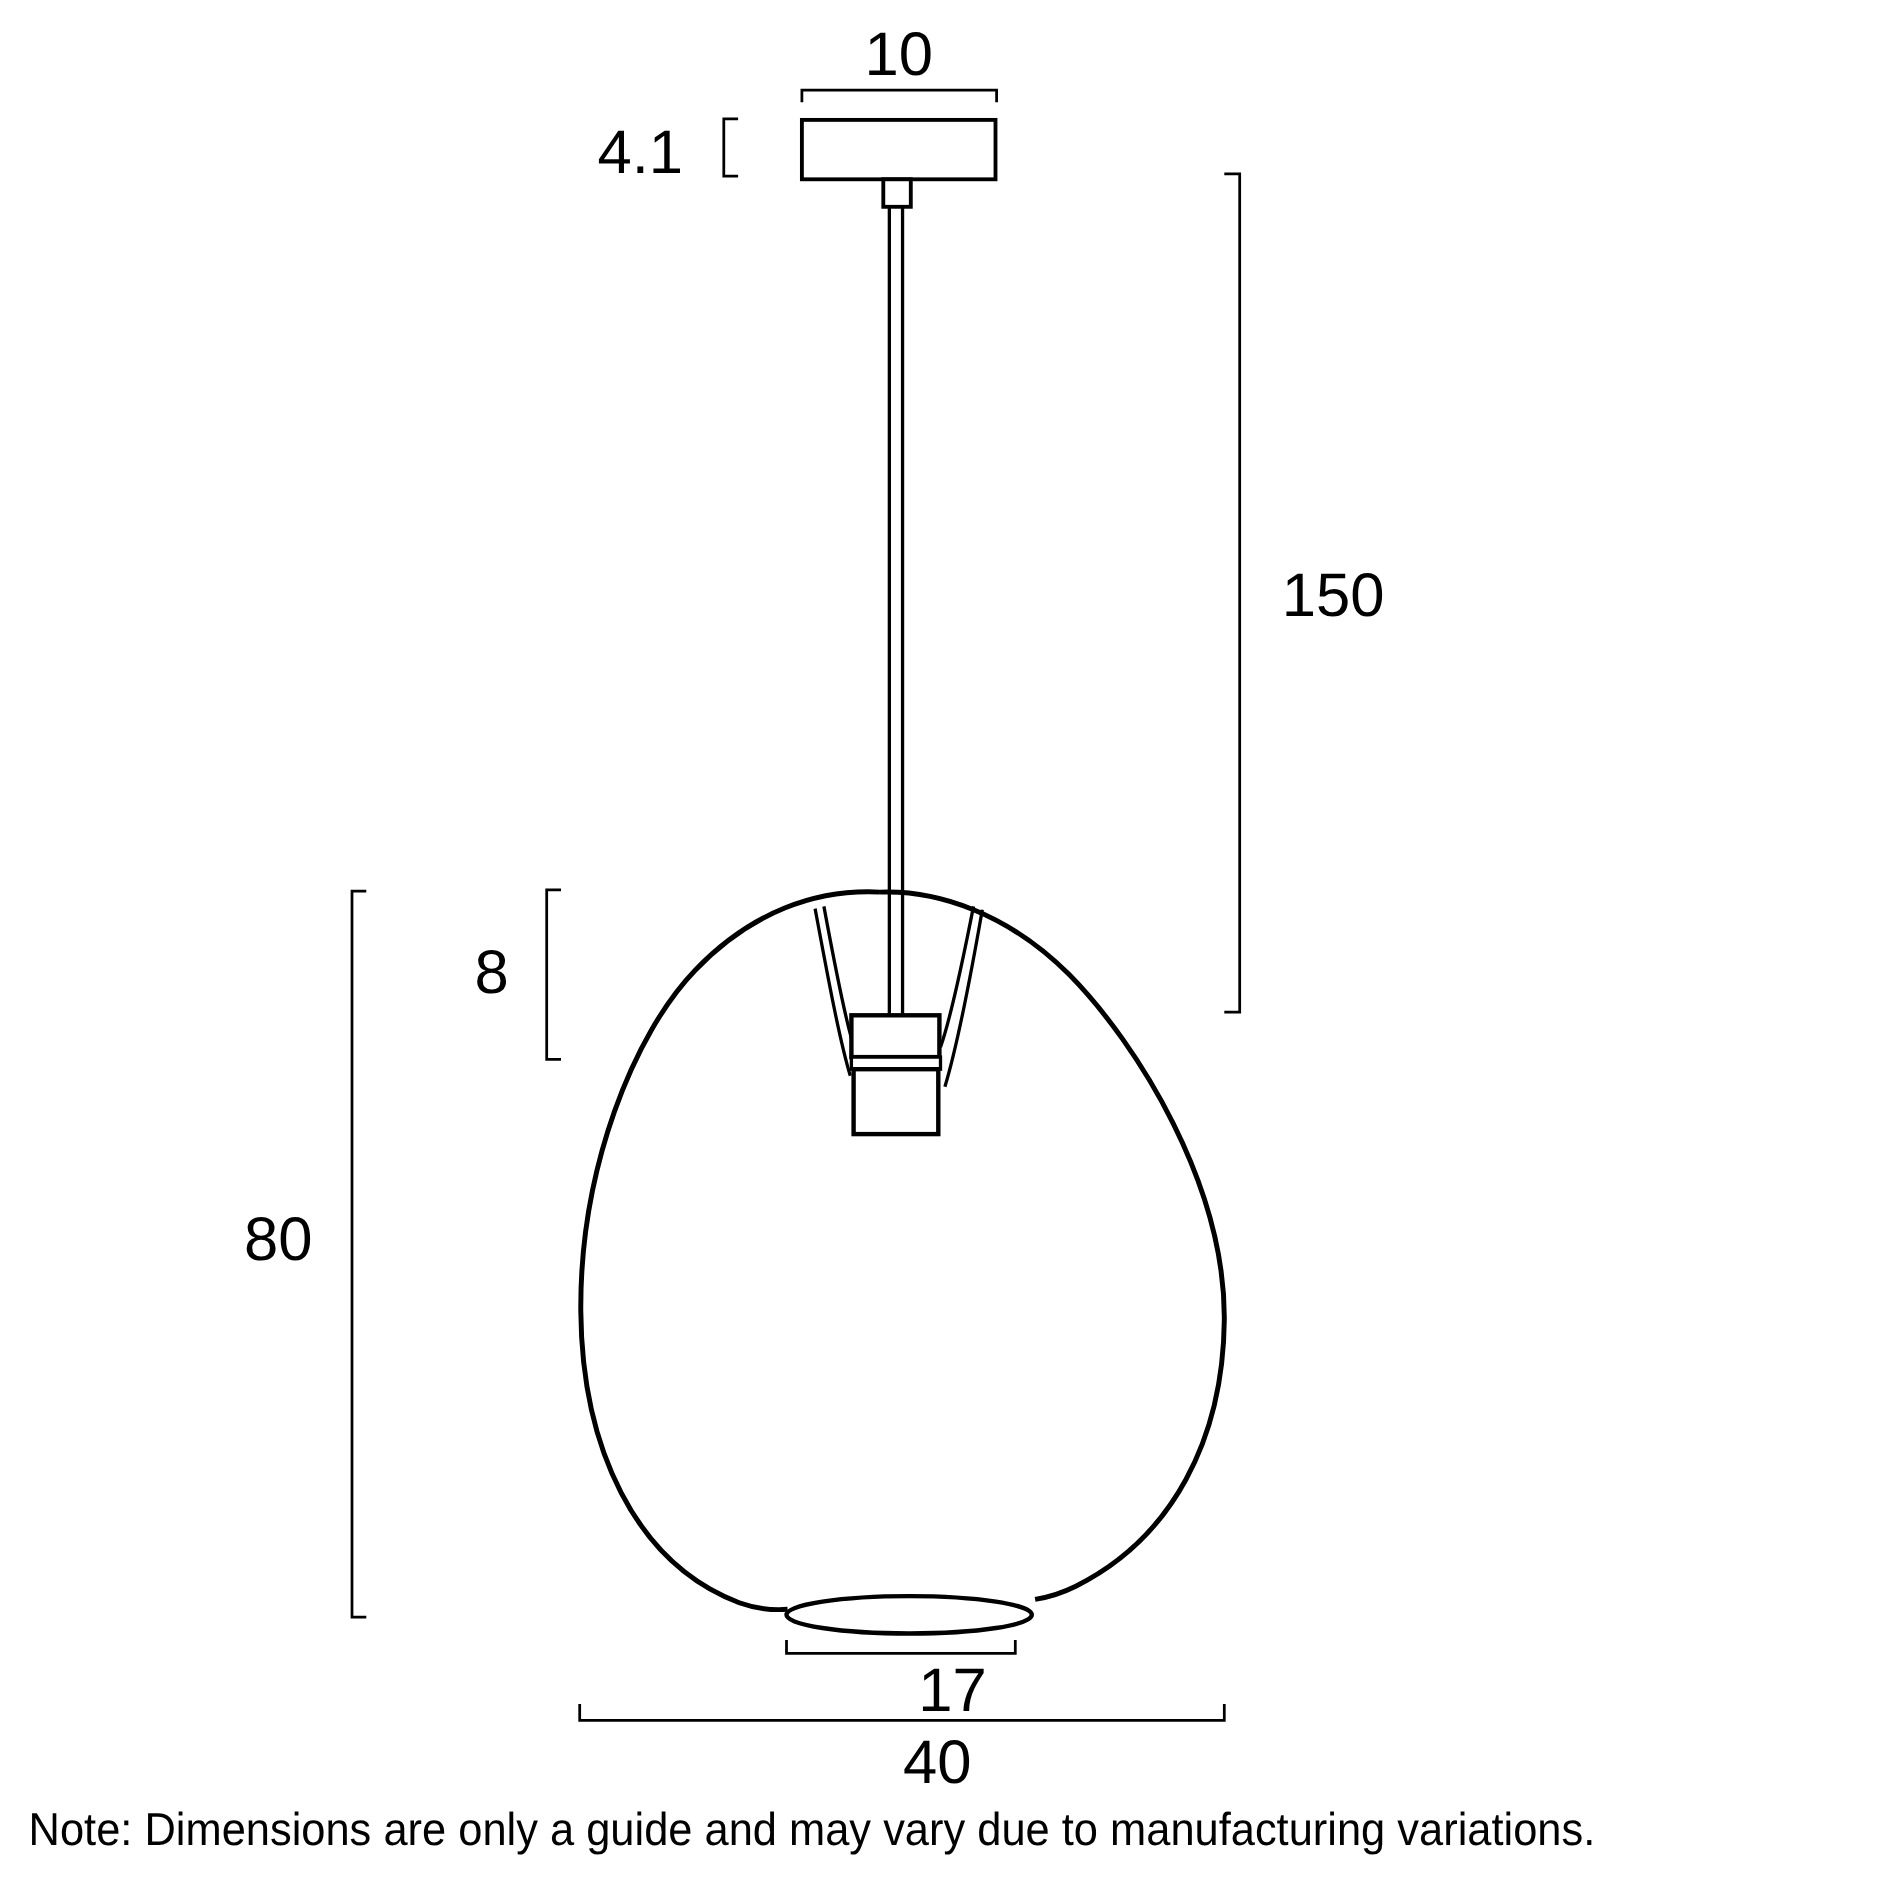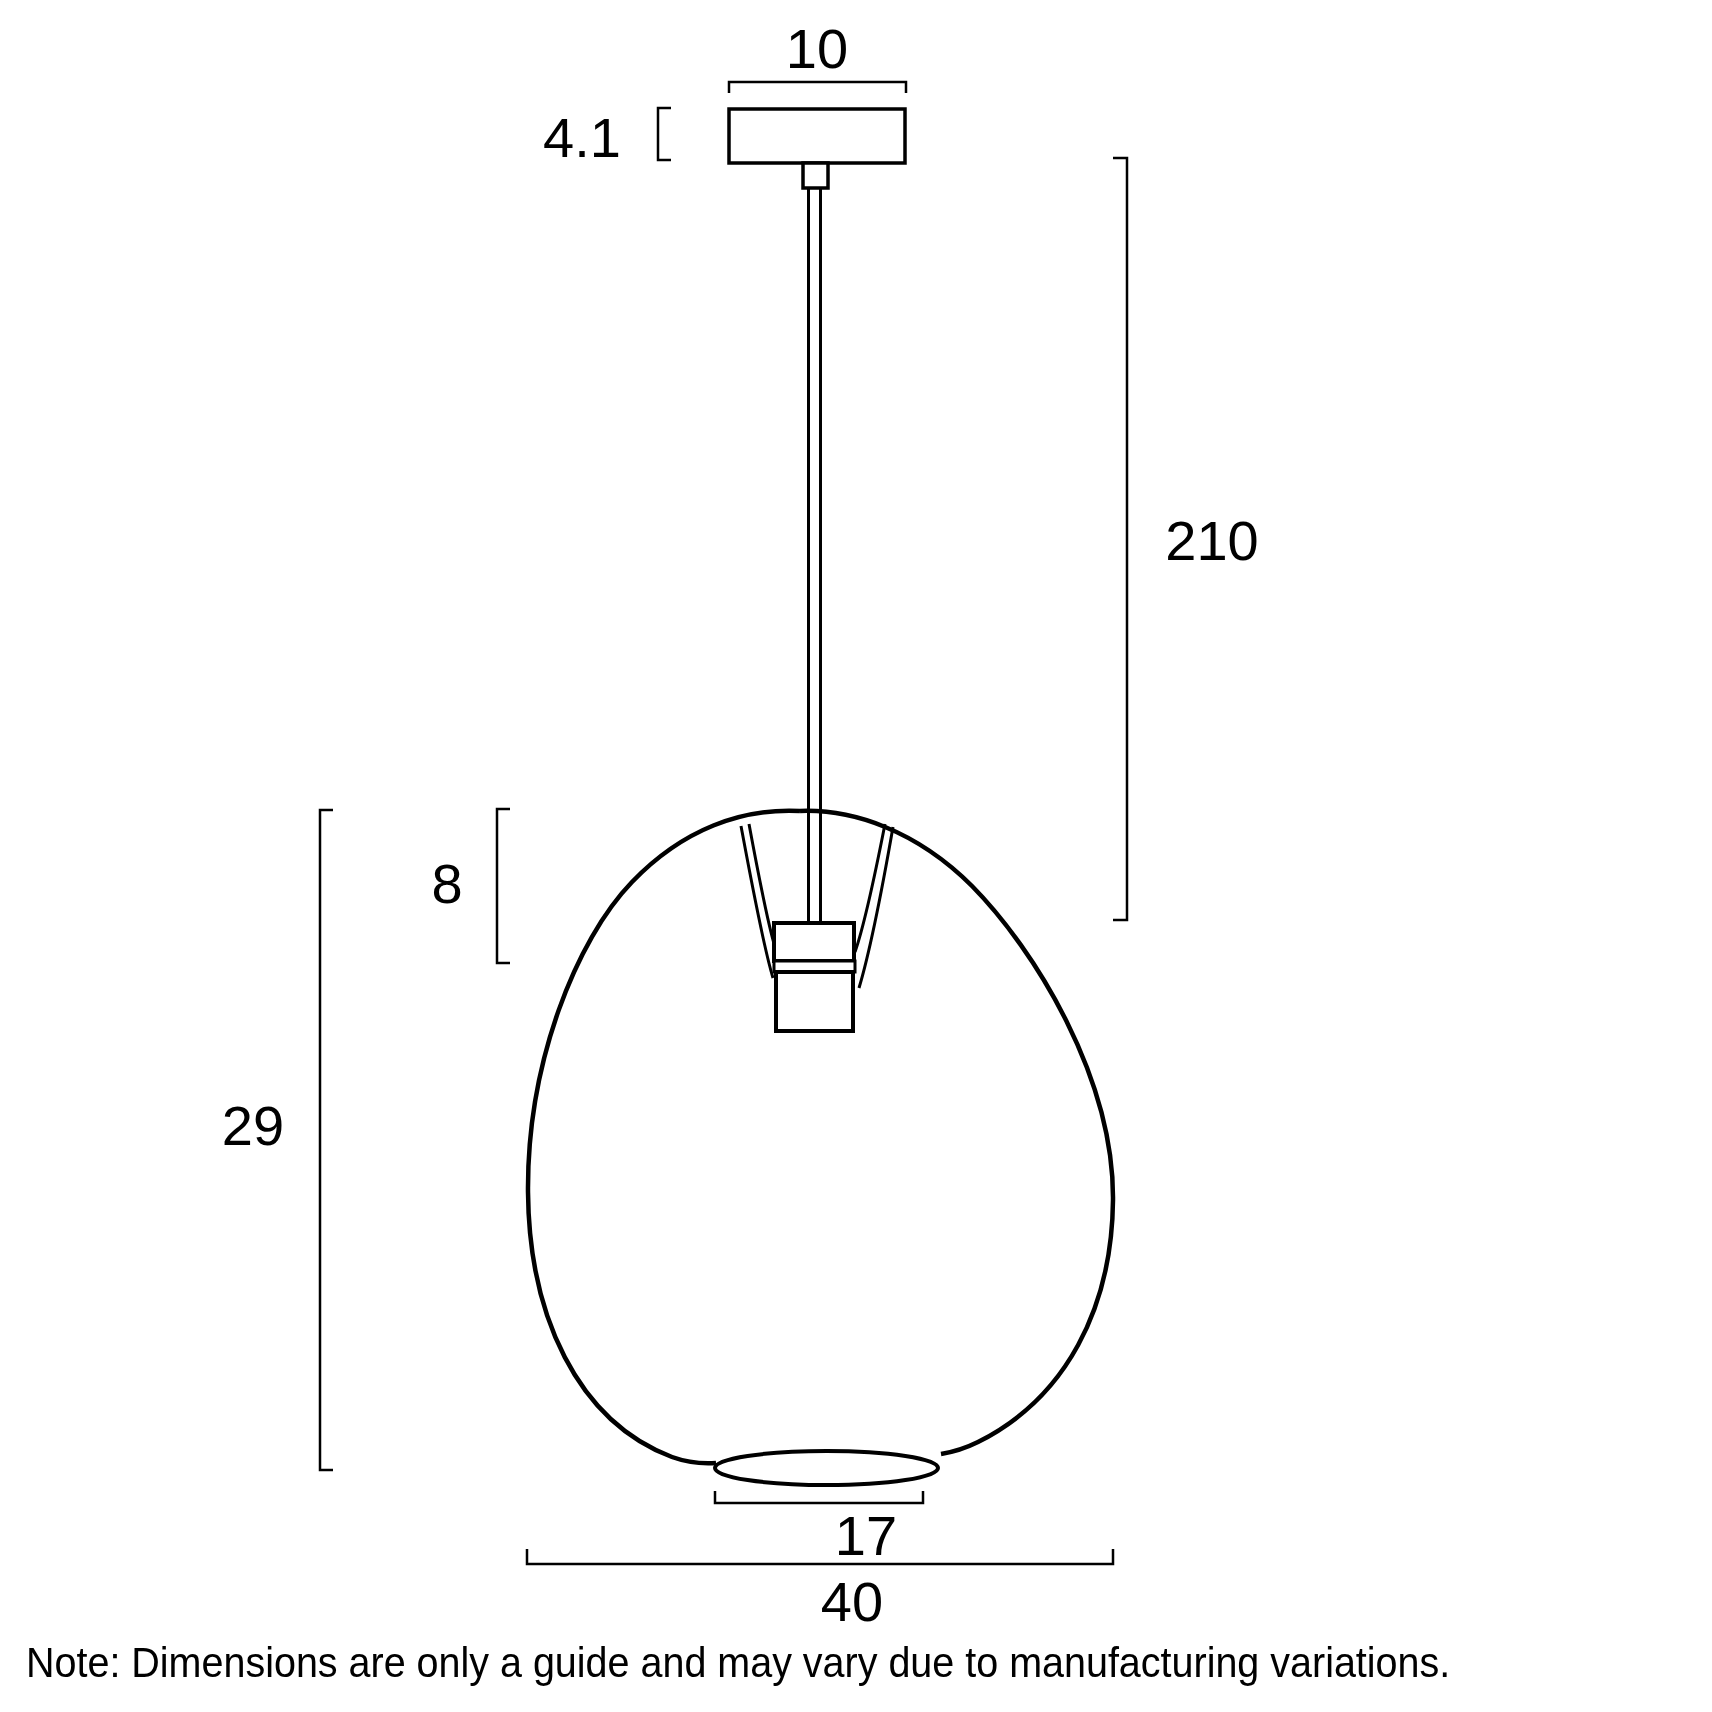--- a/index.html
+++ b/index.html
@@ -90,25 +90,25 @@
 
     <path d="M 715 1491 L 715 1503 L 923 1503 L 923 1491" fill="none" stroke="#000000" stroke-width="2.5"></path>
 
     <path d="M 527 1549 L 527 1564 L 1113 1564 L 1113 1549" fill="none" stroke="#000000" stroke-width="2.5"></path>
   </svg>
 
   <div class="dim-label" style="left:817px; top:49px;">10</div>
 
   <div class="dim-label" style="left:582px; top:138px;">4.1</div>
 
-  <div class="dim-label" style="left:1212px; top:541px;">210</div>
+  <div class="dim-label" style="left:1212px; top:541px;">150</div>
 
   <div class="dim-label" style="left:447px; top:884px;">8</div>
 
-  <div class="dim-label" style="left:253px; top:1126px;">29</div>
+  <div class="dim-label" style="left:253px; top:1126px;">80</div>
 
   <div class="dim-label" style="left:866px; top:1536px;">17</div>
 
   <div class="dim-label" style="left:852px; top:1602px;">40</div>
 
   <div class="note">Note: Dimensions are only a guide and may vary due to manufacturing variations.</div>
 
 </div>
 
 </body></html>

